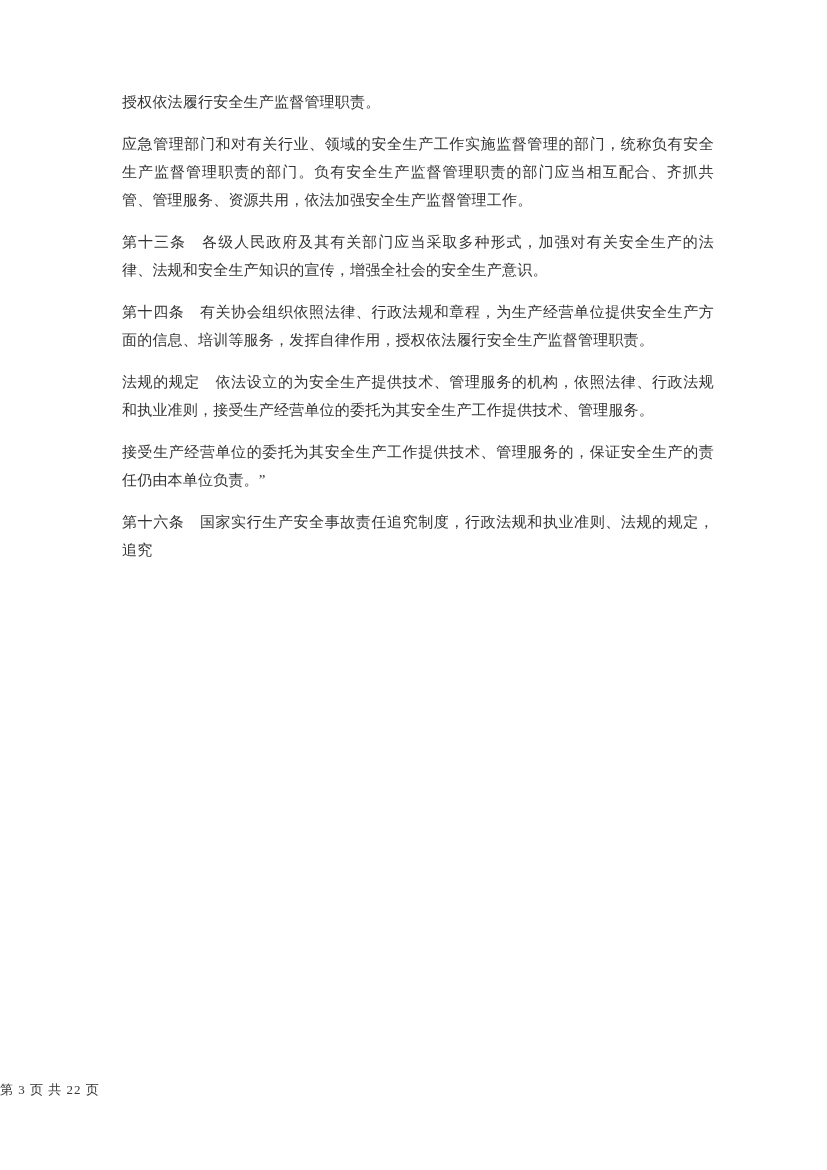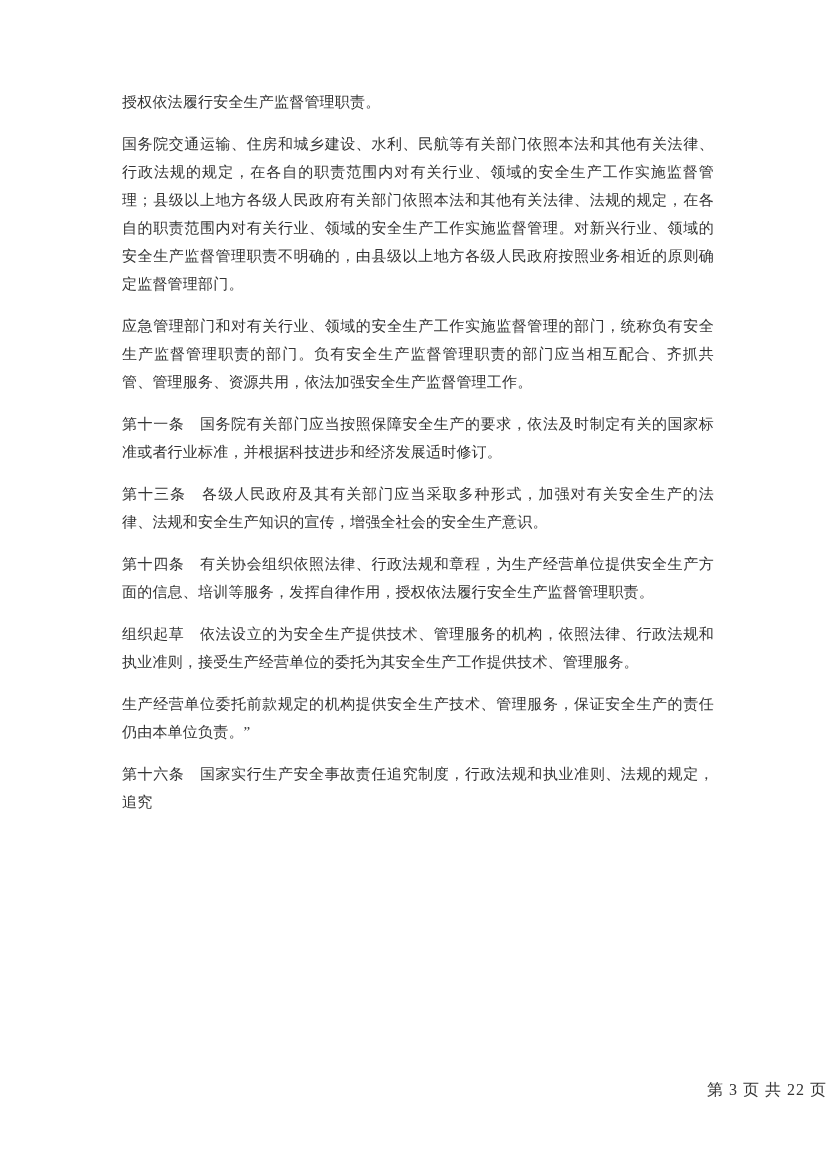--- a/index.html
+++ b/index.html
@@ -36,41 +36,39 @@
   .doc-body p {
     margin: 0 0 14px 0;
     padding: 0;
     word-break: break-all;
   }
   .page-footer {
     position: absolute;
     left: 0;
     top: 1081px;
     width: 827px;
-    text-align: right;
+    text-align: left;
     color: #343434;
-    font-size: 16px;
+    font-size: 13px;
     line-height: 18px;
     letter-spacing: 1px;
   }
 </style>
 </head>
 <body>
 
 <div class="page">
 
   <div class="doc-body">
     <p>授权依法履行安全生产监督管理职责。</p>
-    <p>国务院交通运输、住房和城乡建设、水利、民航等有关部门依照本法和其他有关法律、行政法规的规定，在各自的职责范围内对有关行业、领域的安全生产工作实施监督管理；县级以上地方各级人民政府有关部门依照本法和其他有关法律、法规的规定，在各自的职责范围内对有关行业、领域的安全生产工作实施监督管理。对新兴行业、领域的安全生产监督管理职责不明确的，由县级以上地方各级人民政府按照业务相近的原则确定监督管理部门。</p>
     <p>应急管理部门和对有关行业、领域的安全生产工作实施监督管理的部门，统称负有安全生产监督管理职责的部门。负有安全生产监督管理职责的部门应当相互配合、齐抓共管、管理服务、资源共用，依法加强安全生产监督管理工作。</p>
-    <p>第十一条　国务院有关部门应当按照保障安全生产的要求，依法及时制定有关的国家标准或者行业标准，并根据科技进步和经济发展适时修订。</p>
     <p>第十三条　各级人民政府及其有关部门应当采取多种形式，加强对有关安全生产的法律、法规和安全生产知识的宣传，增强全社会的安全生产意识。</p>
     <p>第十四条　有关协会组织依照法律、行政法规和章程，为生产经营单位提供安全生产方面的信息、培训等服务，发挥自律作用，授权依法履行安全生产监督管理职责。</p>
-    <p>组织起草　依法设立的为安全生产提供技术、管理服务的机构，依照法律、行政法规和执业准则，接受生产经营单位的委托为其安全生产工作提供技术、管理服务。</p>
-    <p>生产经营单位委托前款规定的机构提供安全生产技术、管理服务，保证安全生产的责任仍由本单位负责。”</p>
+    <p>法规的规定　依法设立的为安全生产提供技术、管理服务的机构，依照法律、行政法规和执业准则，接受生产经营单位的委托为其安全生产工作提供技术、管理服务。</p>
+    <p>接受生产经营单位的委托为其安全生产工作提供技术、管理服务的，保证安全生产的责任仍由本单位负责。”</p>
     <p>第十六条　国家实行生产安全事故责任追究制度，行政法规和执业准则、法规的规定，追究</p>
   </div>
 
   <div class="page-footer">
     <span>第 3 页 共 22 页</span>
   </div>
 
 </div>
 
 </body></html>

